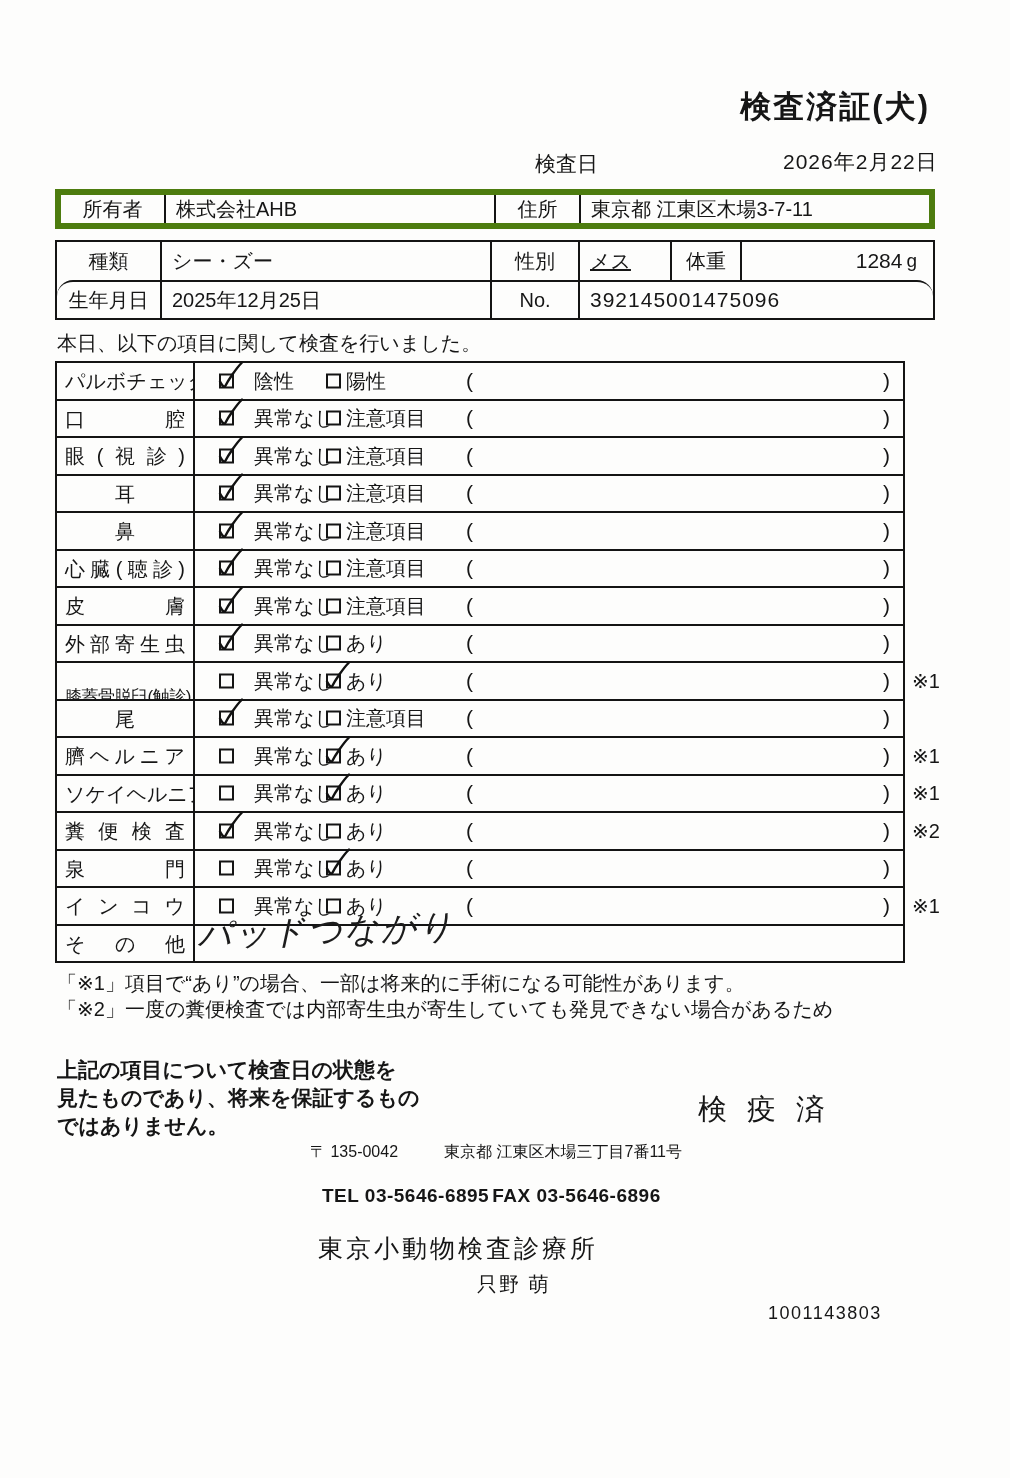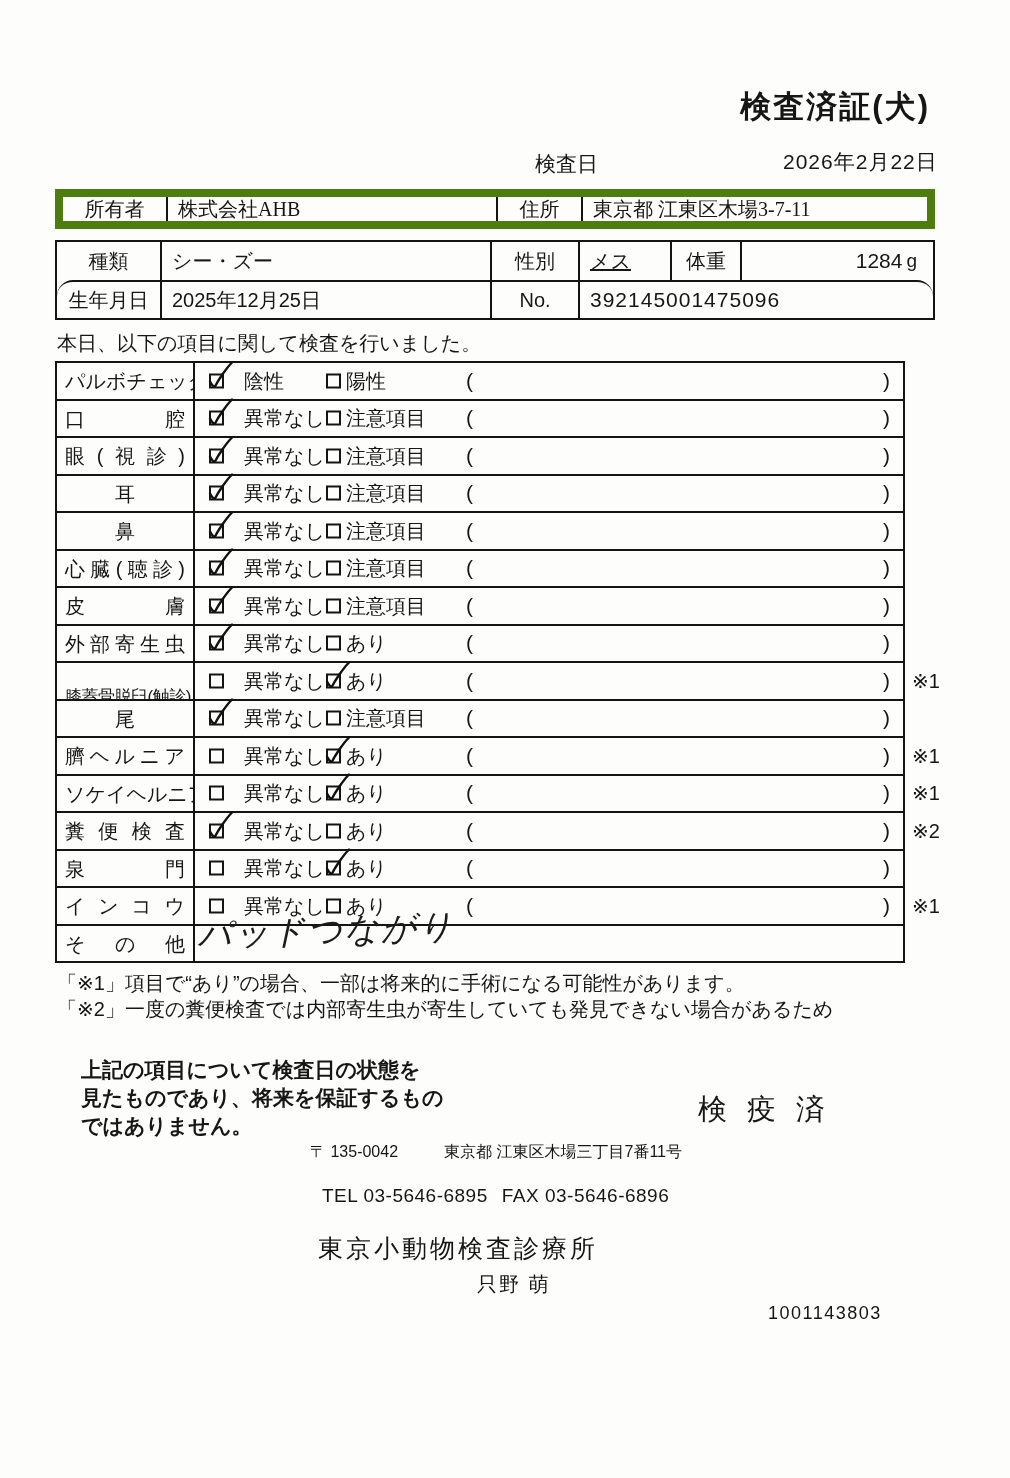--- a/index.html
+++ b/index.html
@@ -10,21 +10,21 @@
     font-family:"Liberation Sans","DejaVu Sans",sans-serif;
     overflow:hidden;
   }
   .abs { position:absolute; }
 
   .doc-title { top:86px; left:0; width:930px; text-align:right; font-size:31px; font-weight:bold; letter-spacing:2px; }
 
   .insp-label { top:150px; left:535px; font-size:21px; }
   .insp-value { top:148px; left:783px; font-size:21px; letter-spacing:1px; }
 
-  .grid { border:8px solid #4d7c0f; display:flex; background:#fdfdfc;font-family:Liberation Serif, serif; }
+  .grid { border:6px solid #4d7c0f; display:flex; background:#fdfdfc; }
   .grid .cell, .vrow .cell { border-left:2px solid #141414; display:flex; align-items:center; font-size:20px; }
   .grid .cell:first-child, .vrow .cell:first-child { border-left:none; }
   .cell.label { justify-content:center; }
   .cell.value { padding-left:10px; }
 
   .owner-table { top:189px; left:55px; width:880px; height:40px; }
   .c-owner-label { width:103px; }
   .c-owner-value { width:330px; }
   .c-addr-label  { width:85px; }
   .c-addr-value  { flex:1; }
@@ -45,45 +45,45 @@
   .exam-row:last-child { border-bottom:none; height:35.5px; }
   .exam-label {
     width:138px; border-right:2px solid #141414; font-size:20px;
     padding:6px 8px 0; text-align:justify; text-align-last:justify; line-height:1.25;
     white-space:nowrap; overflow:hidden;
   }
   .exam-label.single { text-align-last:center; }
   .exam-label.small { font-size:17px; padding-top:23px; letter-spacing:-0.5px; }
   .exam-content { flex:1; position:relative; }
   .cb-group { position:absolute; top:50%; transform:translateY(-50%); display:flex; align-items:center; gap:5px; }
-  .cb-group.g1 { left:14px;gap:20px; }
+  .cb-group.g1 { left:24px;gap:20px; }
   .cb-group.g2 { left:131px; }
   .checkbox { width:15px; height:15px; border:2px solid #141414; position:relative; flex:none; background:#fdfdfc; }
   .tick { position:absolute; left:-4px; top:-14px; width:27px; height:30px; overflow:visible; }
   .tick path { fill:none; stroke:#111; stroke-width:2.4; stroke-linecap:round; }
   .cb-label { font-size:20px; white-space:nowrap; }
   .paren { position:absolute; top:50%; transform:translateY(-52%); font-size:21px; }
   .paren.open { left:271px; }
   .paren.close { right:13px; }
   .row-note { position:absolute; left:calc(100% + 9px); top:50%; transform:translateY(-50%); font-size:20px; white-space:nowrap; }
   .handwriting {
     position:absolute; left:2px; top:-16px; font-size:34px; line-height:1.2;
     font-style:italic; letter-spacing:2px; transform:rotate(-2deg);
     white-space:nowrap; z-index:3; color:#1c1c1c;
   }
 
   .notes { top:970px; left:57px; font-size:20px; line-height:26px; }
   .note-indent { padding-left:72px; }
 
-  .disclaimer { top:1056px; left:57px; font-size:21px; font-weight:bold; line-height:28px;margin-left:24px; }
+  .disclaimer { top:1056px; left:57px; font-size:21px; font-weight:bold; line-height:28px; }
 
   .stamp { top:1090px; left:698px; font-size:29px; letter-spacing:6px; }
 
   .addr-row { top:1142px; left:310px; font-size:16px; display:flex; gap:46px; }
-  .tel-row  { top:1185px; left:322px; font-size:19px; display:flex; gap:14px; letter-spacing:0.5px; }
+  .tel-row  { top:1185px; left:322px; font-size:19px; display:flex; gap:3px; letter-spacing:0.5px;font-weight:bold; }
 
   .clinic-name { top:1232px; left:318px; font-size:25px; letter-spacing:3px; }
   .staff-name  { top:1271px; left:477px; font-size:20px; letter-spacing:2px; }
   .doc-number  { top:1303px; left:768px; font-size:18px; letter-spacing:1.5px; }
 </style>
 </head>
 <body>
 
 <div class="page">
 

